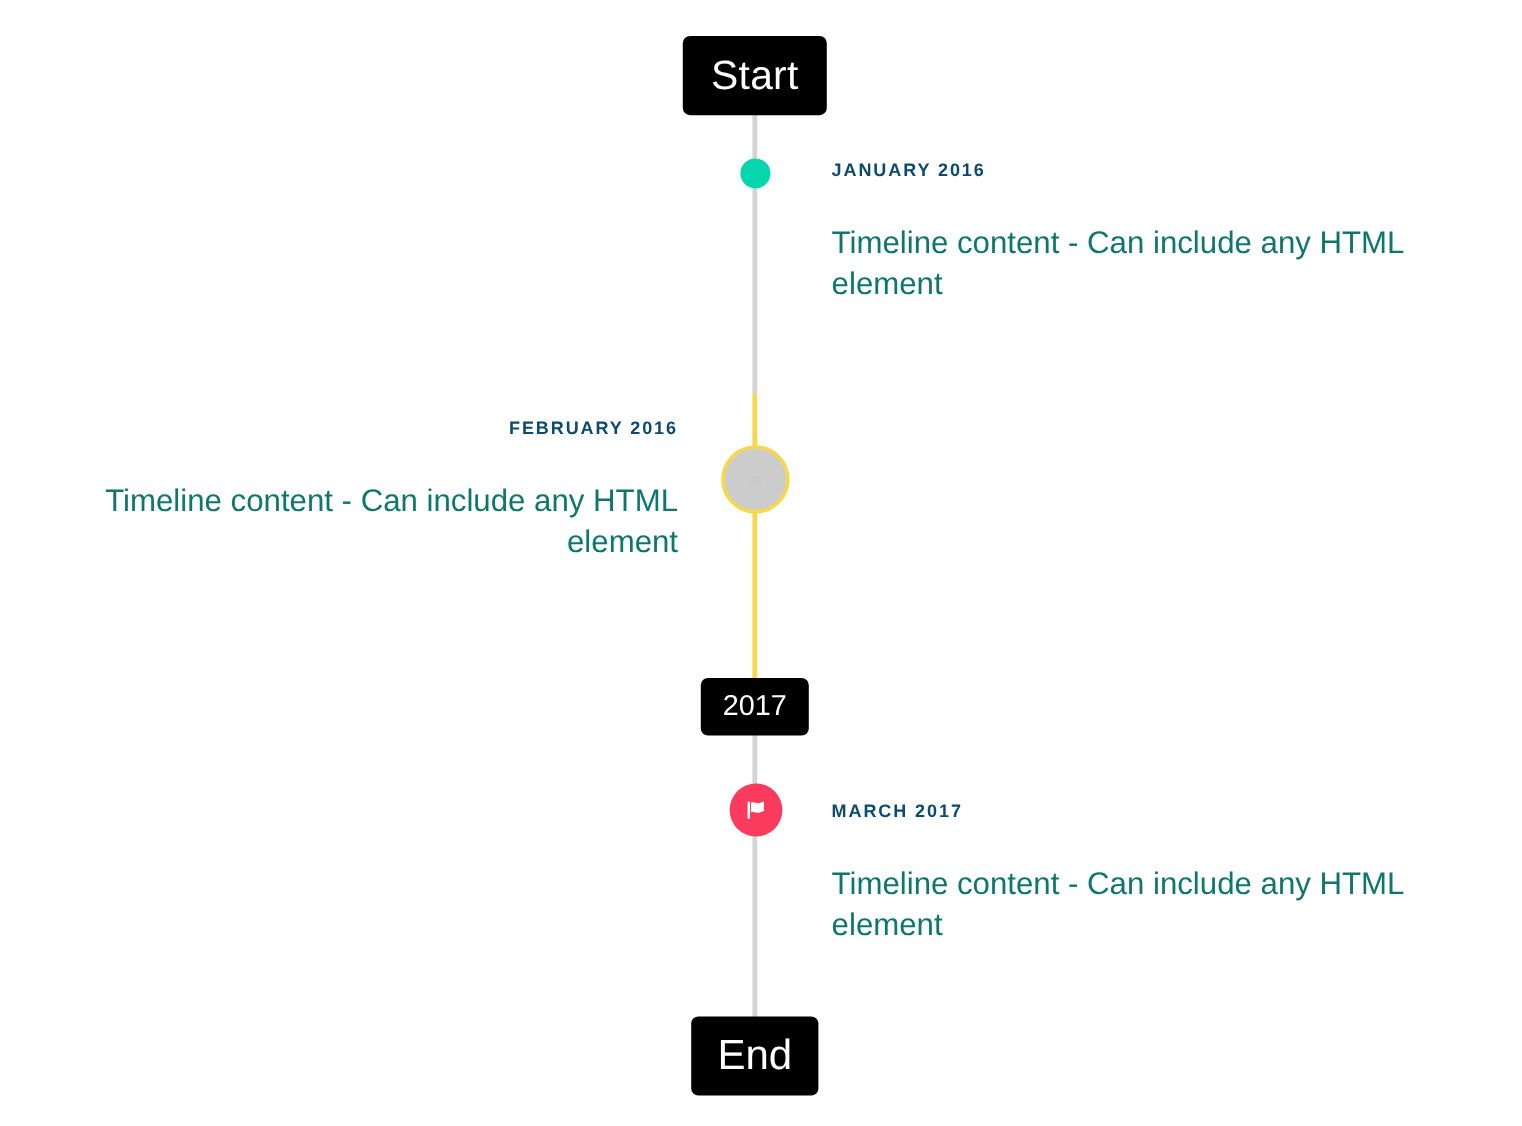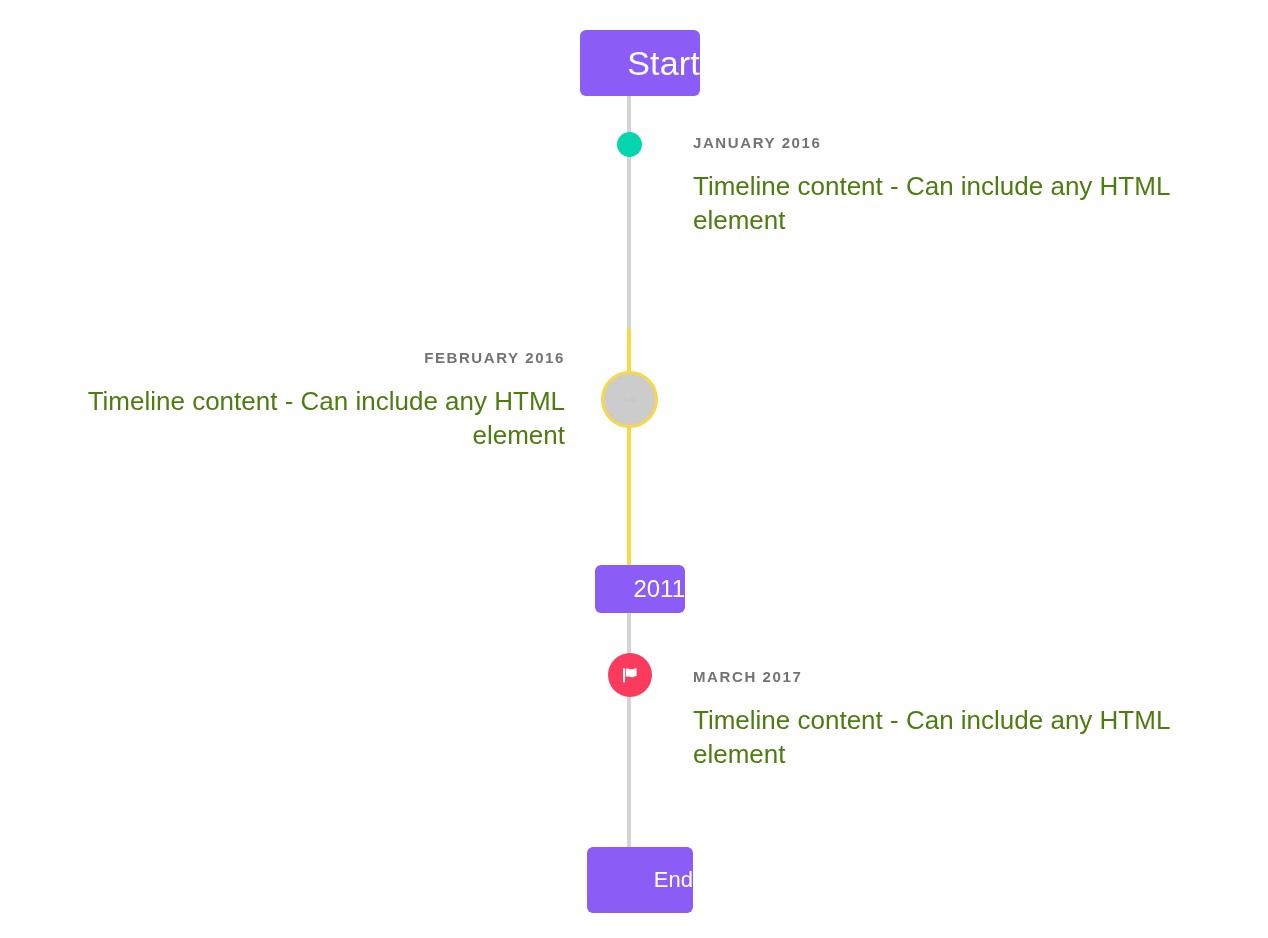--- a/index.html
+++ b/index.html
@@ -27,45 +27,44 @@
     width: 4px;
     border-radius: 2px;
   }
   .rail-gray-top   { top: 88px;  height: 242px; background: #d4d4d4; }
   .rail-yellow     { top: 328px; height: 240px; background: #f8d84a; }
   .rail-gray-bottom{ top: 610px; height: 246px; background: #d4d4d4; }
 
   
   .badge {
     position: absolute;
-    background: #8b5cf6;
+    background: #000000;
     color: #ffffff;
     border-radius: 6px;
     display: flex;
     align-items: center;
-    justify-content: flex-end;
+    justify-content: center;
     box-sizing: border-box;
     white-space: nowrap;
-    margin-left: 11px;
   }
   .badge-start {
     left: 569px; top: 30px;
     width: 120px; height: 66px;
     font-size: 34px;
     letter-spacing: 0.2px;
   }
   .badge-year {
     left: 584px; top: 565px;
     width: 90px; height: 48px;
     font-size: 24px;
   }
   .badge-end {
     left: 576px; top: 847px;
     width: 106px; height: 66px;
-    font-size: 22px;
+    font-size: 35px;
   }
 
   
   .marker {
     position: absolute;
     border-radius: 50%;
     box-sizing: border-box;
     display: flex;
     align-items: center;
     justify-content: center;
@@ -94,28 +93,28 @@
   .marker-flag svg { display: block; }
 
   
   .entry {
     position: absolute;
   }
   .entry-label {
     font-size: 15px;
     font-weight: bold;
     letter-spacing: 1.6px;
-    color: #737373;
+    color: #0c4a6e;
     text-transform: uppercase;
   }
   .entry-body {
     font-size: 26px;
     line-height: 1.32;
-    color: #4d7c0f;
-    margin-top: 18px;
+    color: #0f766e;
+    margin-top: 34px;
   }
 
   .entry-right {
     left: 693px;
     width: 540px;
     text-align: left;
   }
   .entry-left {
     left: 40px;
     width: 525px;
@@ -147,21 +146,21 @@
 
   <div class="marker marker-ring">
     <span class="glyph">▫▫</span>
   </div>
   <div class="entry entry-left entry-feb">
     <div class="entry-label">FEBRUARY 2016</div>
     <div class="entry-body">Timeline content - Can include any HTML element</div>
   </div>
 
   <div class="badge badge-year">
-    <span>2011</span>
+    <span>2017</span>
   </div>
 
   <div class="marker marker-flag">
     <svg width="22" height="22" viewBox="0 0 22 22" aria-hidden="true">
       <rect x="4.0" y="4.0" width="2.0" height="14.5" rx="1" fill="#ffffff"></rect>
       <path d="M6.8 5.0 C9.4 3.6 12.0 6.4 14.6 5.0 C15.8 4.4 16.6 4.0 17.6 4.2
                L17.6 12.1 C16.4 12.0 15.6 12.4 14.6 12.9 C12.0 14.3 9.4 11.6 6.8 13.0 Z" fill="#ffffff"></path>
     </svg>
   </div>
   <div class="entry entry-right entry-mar">

